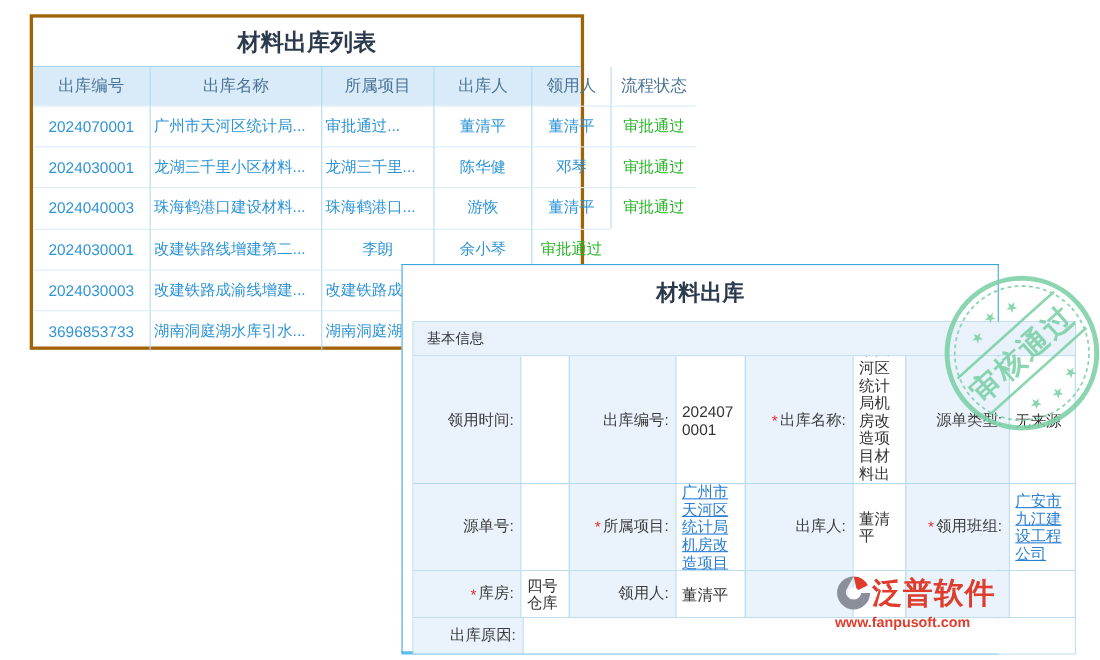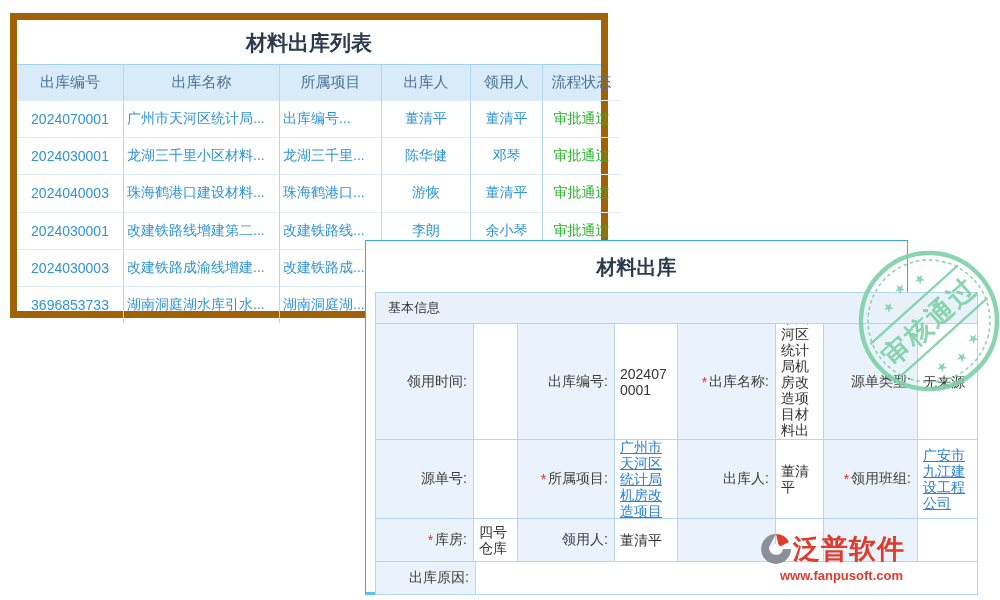--- a/index.html
+++ b/index.html
@@ -4,22 +4,22 @@
 <style>
   * { margin:0; padding:0; box-sizing:border-box; }
   body {
     width:1000px; height:600px; position:relative;
     background:#ffffff; overflow:hidden;
     font-family:"Liberation Sans", sans-serif; color:#333;
   }
 
   
   .list-panel {
-    position:absolute; left:10px; top:13px; width:598px; height:305px;
-    border:7px solid #a16207; background:#fff;
+    position:absolute; left:27px; top:13px; width:504px; height:305px;
+    border:3px solid #a16207; background:#fff;
   }
   .list-title {
     height:45px; line-height:45px; text-align:center;
     font-size:21px; font-weight:bold; color:#2c3a4d;
     border-bottom:1px solid #9fd2f0;
   }
   .lrow { display:grid; grid-template-columns:106px 156px 102px 89px 72px 78px; }
   .lrow.lhead {
     height:35px; background:#d9ebf9; color:#4a7296; font-size:15px;
   }
@@ -66,21 +66,21 @@
   .fvalue { background:#fff; justify-content:flex-start; padding:2px 5px; line-height:16px; }
   .fvalue { word-break:break-all; }
   .star { color:#e02b2b; margin-right:2px; }
   .link { color:#2a7fd4; text-decoration:underline; cursor:pointer; }
 
   
   .stamp { position:absolute; left:488px; top:5px; pointer-events:none; z-index:5; }
 
   
   .logo {
-    position:absolute; right:2px; bottom:10px; z-index:6; text-align:right;
+    position:absolute; right:2px; bottom:20px; z-index:6; text-align:left;
     line-height:1;
   }
   .logo-top { display:flex; align-items:center; justify-content:flex-end; }
   .logo-name { font-size:27px; font-weight:bold; color:#e03c2d; letter-spacing:1px; }
   .logo-url { font-size:13px; font-weight:bold; color:#e03c2d; margin-top:3px; padding-right:2px; }
 </style>
 </head>
 <body>
 
 <div class="list-panel">
@@ -91,21 +91,21 @@
     <div class="lcell">出库名称</div>
     <div class="lcell">所属项目</div>
     <div class="lcell">出库人</div>
     <div class="lcell">领用人</div>
     <div class="lcell">流程状态</div>
   </div>
 
   <div class="lrow ldata">
     <div class="lcell">2024070001</div>
     <div class="lcell c-name">广州市天河区统计局...</div>
-    <div class="lcell c-proj">出库编号...</div>
+    <div class="lcell c-proj">审批通过...</div>
     <div class="lcell">董清平</div>
     <div class="lcell">董清平</div>
     <div class="lcell status">审批通过</div>
   </div>
 
   <div class="lrow ldata">
     <div class="lcell">2024030001</div>
     <div class="lcell c-name">龙湖三千里小区材料...</div>
     <div class="lcell c-proj">龙湖三千里...</div>
     <div class="lcell">陈华健</div>
@@ -118,21 +118,20 @@
     <div class="lcell c-name">珠海鹤港口建设材料...</div>
     <div class="lcell c-proj">珠海鹤港口...</div>
     <div class="lcell">游恢</div>
     <div class="lcell">董清平</div>
     <div class="lcell status">审批通过</div>
   </div>
 
   <div class="lrow ldata">
     <div class="lcell">2024030001</div>
     <div class="lcell c-name">改建铁路线增建第二...</div>
-    <div class="lcell c-proj">改建铁路线...</div>
     <div class="lcell">李朗</div>
     <div class="lcell">余小琴</div>
     <div class="lcell status">审批通过</div>
   </div>
 
   <div class="lrow ldata">
     <div class="lcell">2024030003</div>
     <div class="lcell c-name">改建铁路成渝线增建...</div>
     <div class="lcell c-proj">改建铁路成...</div>
     <div class="lcell"></div>

